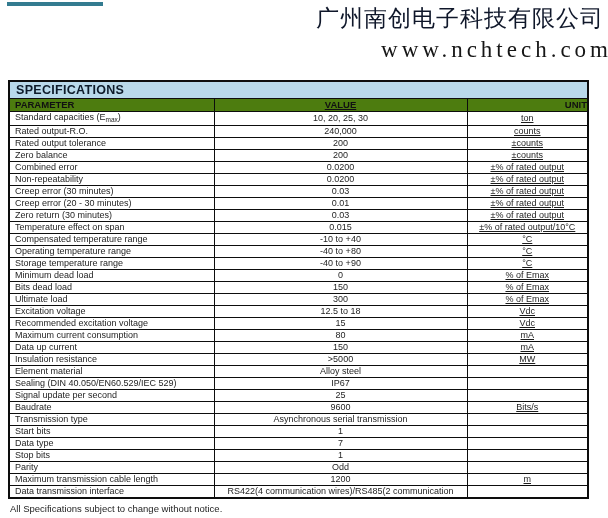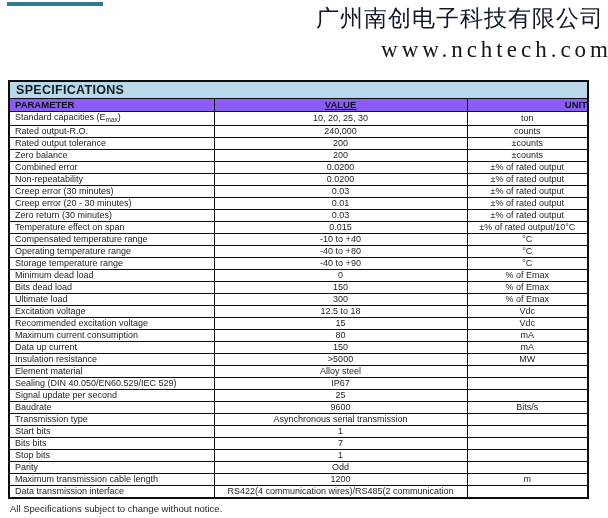--- a/index.html
+++ b/index.html
@@ -62,34 +62,34 @@
     color: #0d1b2a;
     text-align: left;
     padding-left: 6px;
     letter-spacing: 0.3px;
   }
   .col-header th {
     height: 13px;
     font-size: 9.5px;
     font-weight: bold;
     color: #111;
-    background: #8b5cf6;
+    background: #4d7c0f;
   }
   .col-header th.th-param { text-align: left; padding-left: 5px; }
   .col-header th.th-value { text-align: center; text-decoration: underline; }
   .col-header th.th-unit  { text-align: right; }
   tbody td {
     height: 12px;
     font-size: 9px;
     line-height: 11px;
     color: #1e1e1e;
   }
   td.td-param { text-align: left; padding-left: 5px; }
   td.td-value { text-align: center; }
-  td.td-unit  { text-align: center; }
+  td.td-unit  { text-align: center; text-decoration: underline; }
   sub { font-size: 6.5px; vertical-align: -2px; }
   .footer-note {
     position: absolute;
     left: 10px; top: 503px;
     font-size: 9.5px;
     color: #1e1e1e;
     z-index: 2;
   }
 </style>
 </head>
@@ -248,21 +248,21 @@
           <td class="td-param">Transmission type</td>
           <td class="td-value">Asynchronous serial transmission</td>
           <td class="td-unit"></td>
         </tr>
         <tr>
           <td class="td-param">Start bits</td>
           <td class="td-value">1</td>
           <td class="td-unit"></td>
         </tr>
         <tr>
-          <td class="td-param">Bits bits</td>
+          <td class="td-param">Data type</td>
           <td class="td-value">7</td>
           <td class="td-unit"></td>
         </tr>
         <tr>
           <td class="td-param">Stop bits</td>
           <td class="td-value">1</td>
           <td class="td-unit"></td>
         </tr>
         <tr>
           <td class="td-param">Parity</td>

